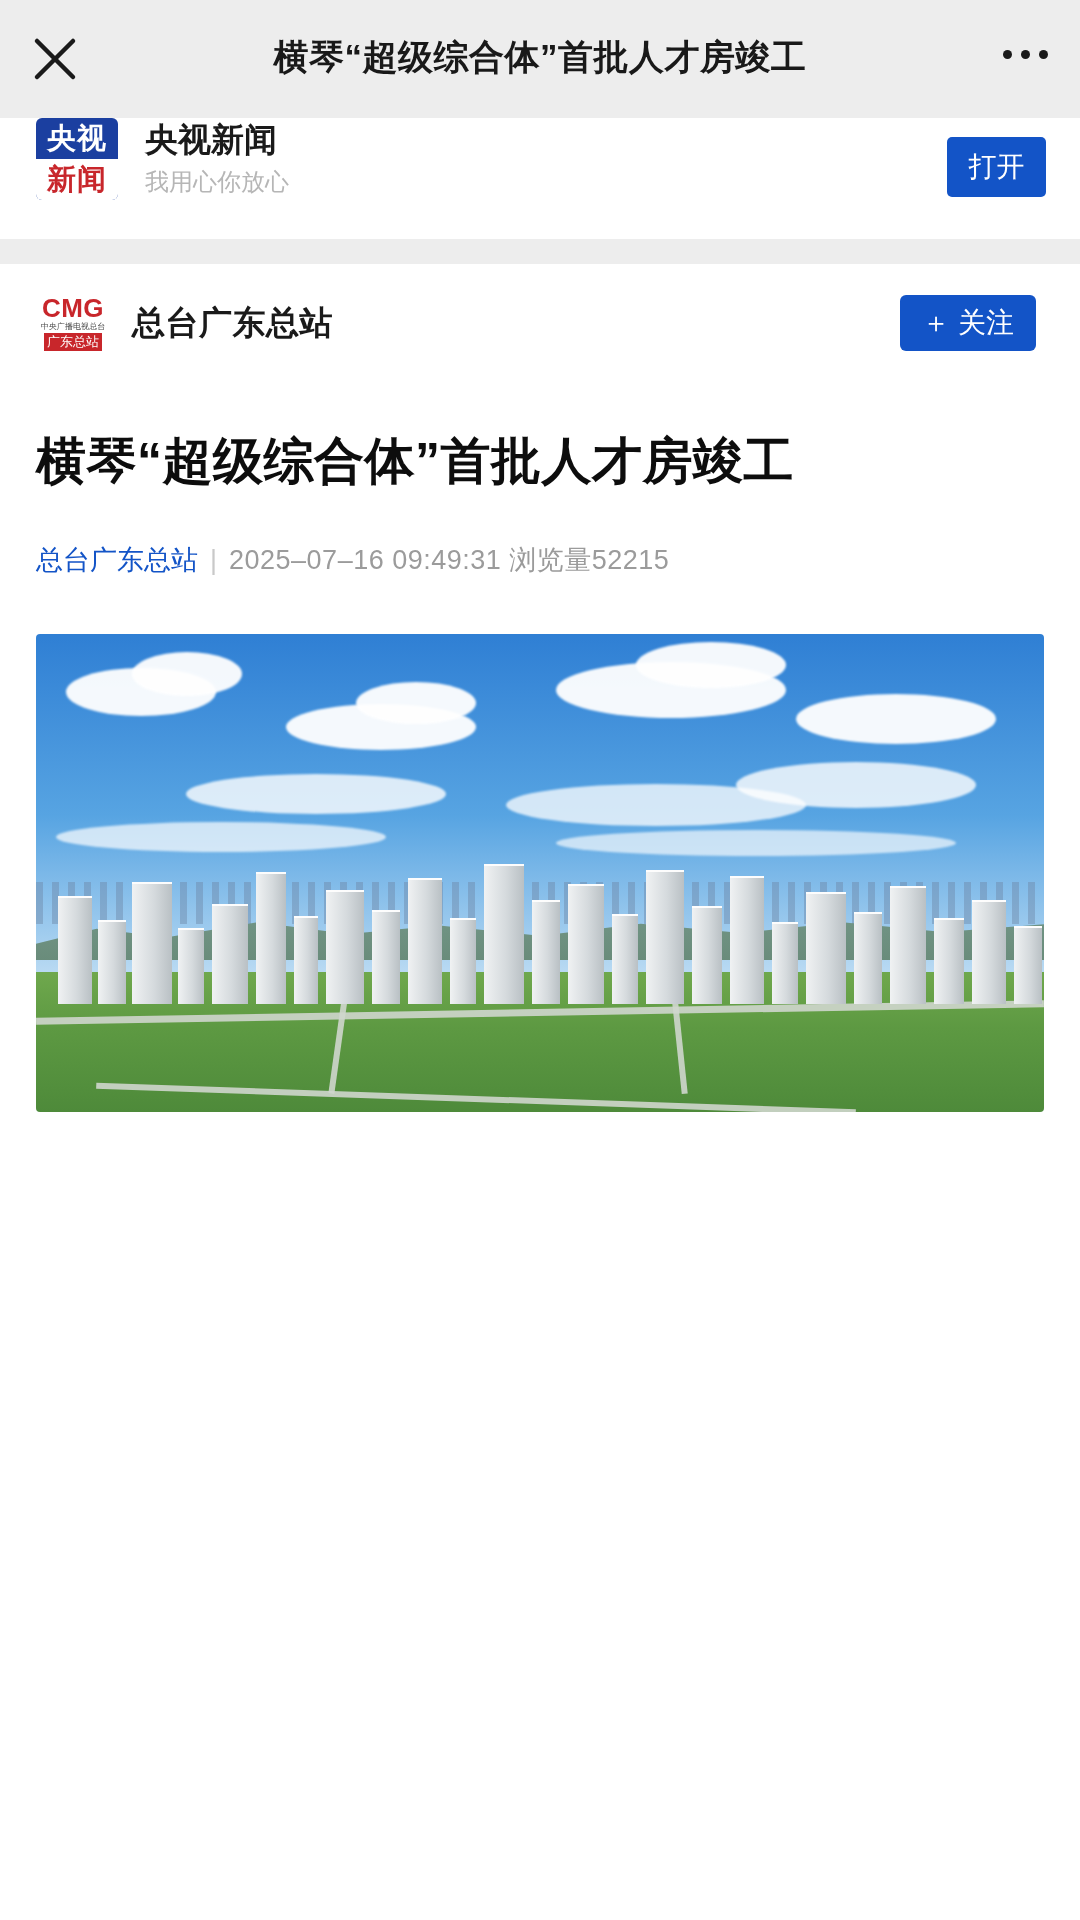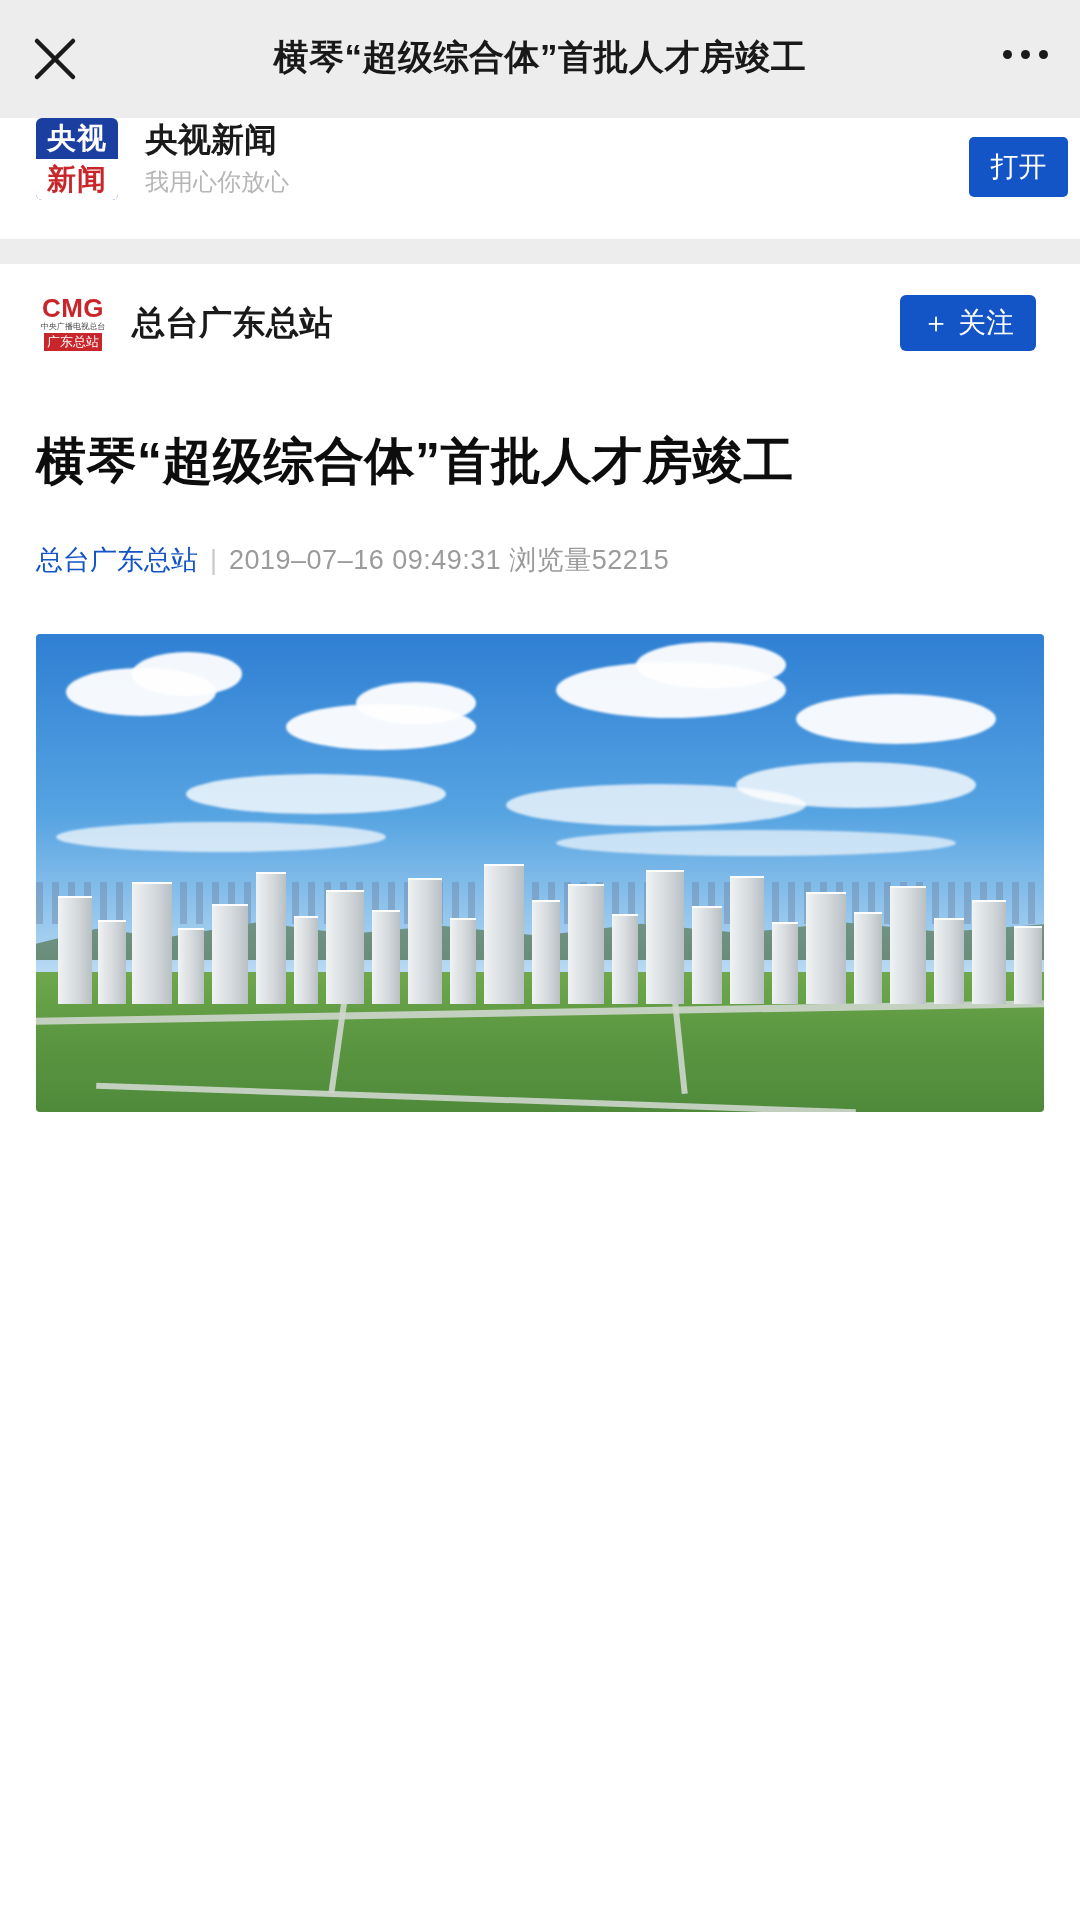--- a/index.html
+++ b/index.html
@@ -103,21 +103,21 @@
     line-height: 44px;
   }
   .app-slogan {
     font-size: 24px;
     color: #b6b6b6;
     line-height: 38px;
     margin-top: 1px;
   }
   .open-btn {
     position: absolute;
-    right: 12px;
+    right: 34px;
     top: 19px;
     width: 99px;
     height: 60px;
     background: #1354c7;
     color: #fff;
     font-size: 28px;
     border: none;
     border-radius: 5px;
     display: flex;
     align-items: center;
@@ -337,21 +337,21 @@
     <span>关注</span>
   </button>
 </div>
 
 <div class="article">
   <h1 class="headline">横琴“超级综合体”首批人才房竣工</h1>
 
   <div class="meta">
     <span class="m-src">总台广东总站</span>
     <span class="m-div">|</span>
-    <span class="m-rest">2019–07–16 09:49:31 浏览量52215</span>
+    <span class="m-rest">2025–07–16 09:49:31 浏览量52215</span>
   </div>
 
 
   <div class="photo" role="img">
 
     <span class="cloud" style="left:30px;  top:34px;  width:150px; height:48px;"></span>
     <span class="cloud" style="left:96px;  top:18px;  width:110px; height:44px;"></span>
     <span class="cloud" style="left:250px; top:70px;  width:190px; height:46px;"></span>
     <span class="cloud" style="left:320px; top:48px;  width:120px; height:42px;"></span>
     <span class="cloud" style="left:520px; top:28px;  width:230px; height:56px;"></span>

